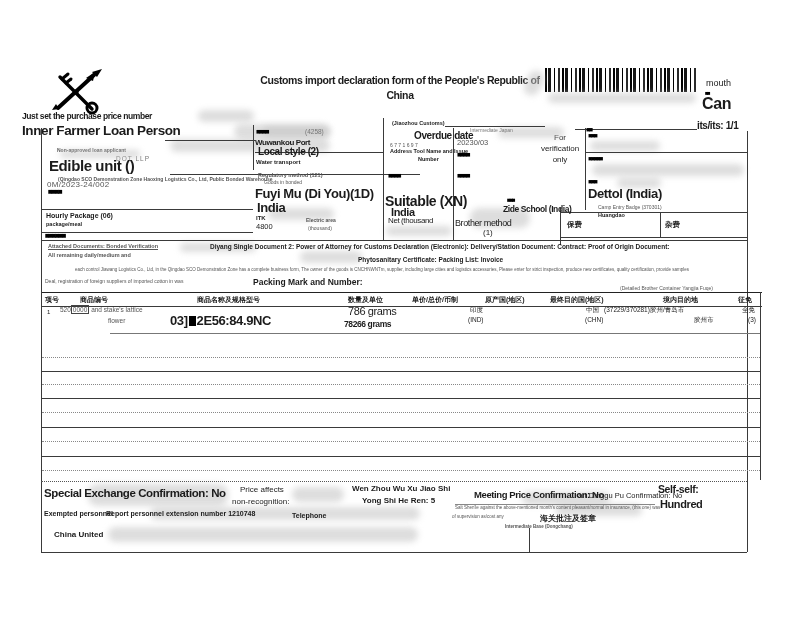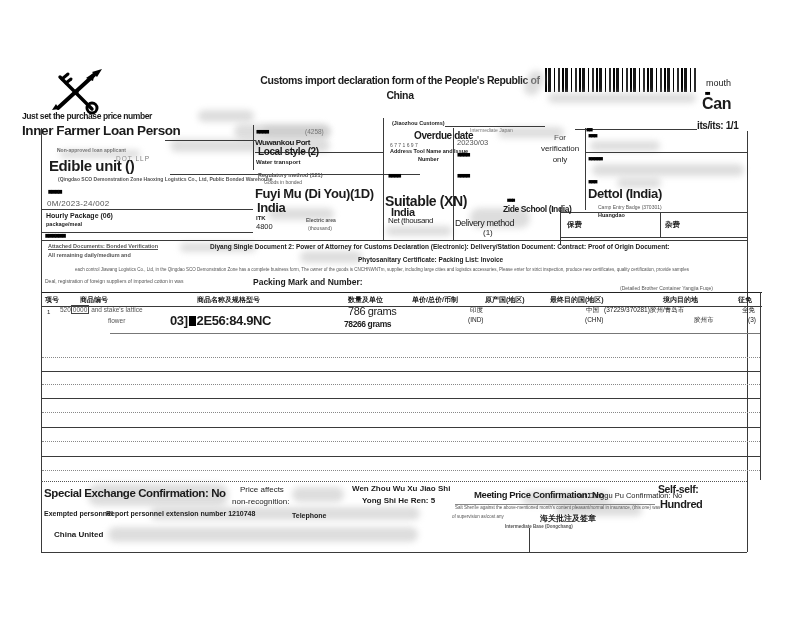--- a/index.html
+++ b/index.html
@@ -137,39 +137,39 @@
   <div class="abs b f55" style="left:418px;top:156px;">Number</div>
   <div class="blk f75" style="left:388px;top:171px;">■■■■</div>
   <div class="abs b cond f14" style="left:385px;top:193px;">Suitable (XN)</div>
   <div class="abs b cond f11" style="left:391px;top:206px;">India</div>
   <div class="abs cond f8" style="left:388px;top:216px;">Net (thousand</div>
 
   <div class="abs f5 lgray" style="left:470px;top:127px;">Intermediate Japan</div>
   <div class="abs f75 gray" style="left:457px;top:138px;">20230/03</div>
   <div class="blk f75" style="left:457px;top:150px;">■■■■</div>
   <div class="blk f75" style="left:457px;top:171px;">■■■■</div>
-  <div class="abs cond f9" style="left:455px;top:218px;">Delivery method</div>
+  <div class="abs cond f9" style="left:455px;top:218px;">Brother method</div>
   <div class="abs f8" style="left:483px;top:228px;">(1)</div>
   <div class="blk f65" style="left:507px;top:196px;">■■■</div>
   <div class="abs b cond f85" style="left:503px;top:204px;">Zide School (India)</div>
 
   <div class="blk f7" style="left:586px;top:126px;">■■</div>
   <div class="blk f7" style="left:588px;top:132px;">■■■</div>
   <div class="blk f7" style="left:588px;top:155px;">■■■■■</div>
   <div class="blk f7" style="left:588px;top:178px;">■■■</div>
   <div class="abs b cond f13" style="left:588px;top:186px;">Dettol (India)</div>
   <div class="abs f5 gray" style="left:598px;top:204px;">Camp Entry Badge (370301)</div>
   <div class="abs b f55" style="left:598px;top:212px;">Huangdao</div>
   <div class="abs b f75 cn" style="left:567px;top:220px;">保费</div>
   <div class="abs b f75 cn" style="left:665px;top:220px;">杂费</div>
 
   <div class="abs b cond f15" style="left:49px;top:157px;">Edible unit ()</div>
   <div class="abs b f5 gray" style="left:58px;top:176px;">(Qingdao SCO Demonstration Zone Haoxing Logistics Co., Ltd, Public Bonded Warehouse</div>
   <div class="blk f8" style="left:48px;top:187px;">■■■■</div>
-  <div class="abs f8 gray" style="left:47px;top:199px;letter-spacing:.3px;">0M/2023-24/002</div>
+  <div class="abs f8 gray" style="left:47px;top:180px;letter-spacing:.3px;">0M/2023-24/002</div>
   <div class="abs b f7" style="left:46px;top:212px;">Hourly Package (06)</div>
   <div class="abs b f55" style="left:46px;top:221px;">package/meal</div>
   <div class="blk f8" style="left:45px;top:231px;">■■■■■■</div>
   <div class="abs b f55 gray" style="left:48px;top:243px;text-decoration:underline;">Attached Documents: Bonded Verification</div>
   <div class="abs b f55 gray" style="left:48px;top:252px;">All remaining daily/medium and</div>
 
   <div class="abs b f65" style="left:210px;top:243px;">Diyang Single Document 2: Power of Attorney for Customs Declaration (Electronic): Delivery/Station Document: Contract: Proof of Origin Document:</div>
   <div class="abs b f65" style="left:358px;top:256px;">Phytosanitary Certificate: Packing List: Invoice</div>
   <div class="abs f45 gray" style="left:75px;top:267px;">each control Jiawang Logistics Co., Ltd, in the Qingdao SCO Demonstration Zone has a complete business form, The owner of the goods is CNCHNWNTm, supplier, including large cities and logistics accessories, Please enter for strict inspection, produce new certificates, quality certification, provide samples</div>
   <div class="abs f5 gray" style="left:45px;top:278px;">Deal, registration of foreign suppliers of imported cotton in was</div>

